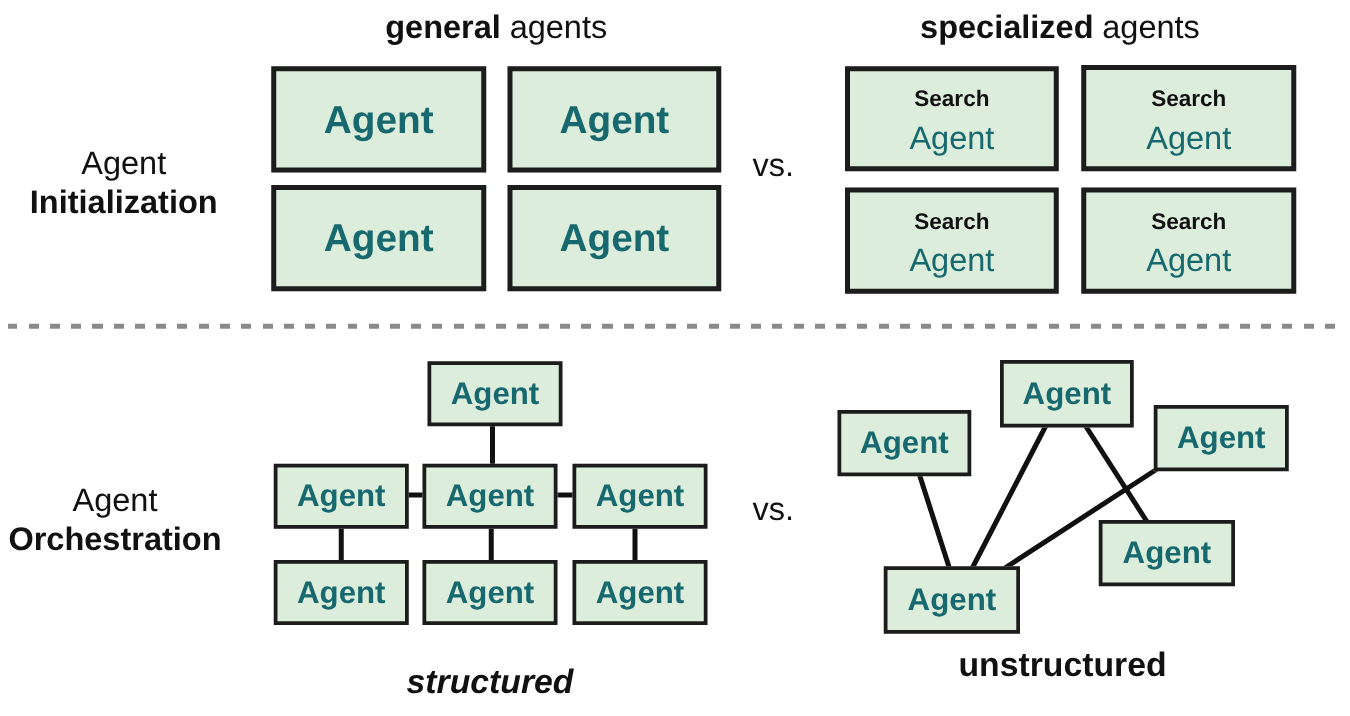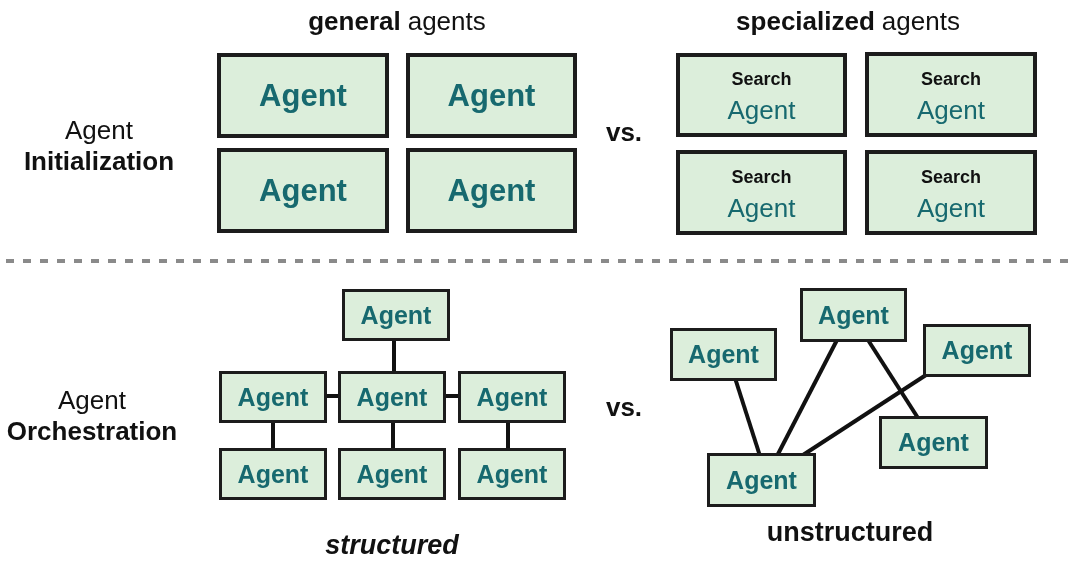--- a/index.html
+++ b/index.html
@@ -39,23 +39,22 @@
     font-size: 26px;
     line-height: 31px;
     color: var(--black-text);
   }
   .row-label .l2 { font-weight: 700; }
 
   
   .vs {
     position: absolute;
     font-size: 26px;
-    text-align: center;
-    color: var(--black-text);
-    font-weight: bold;
+    text-align: left;
+    color: var(--black-text);
   }
 
   
   .abox {
     position: absolute;
     background: var(--box-fill);
     border: 4px solid var(--box-border);
     box-sizing: border-box;
     display: flex;
     flex-direction: column;

